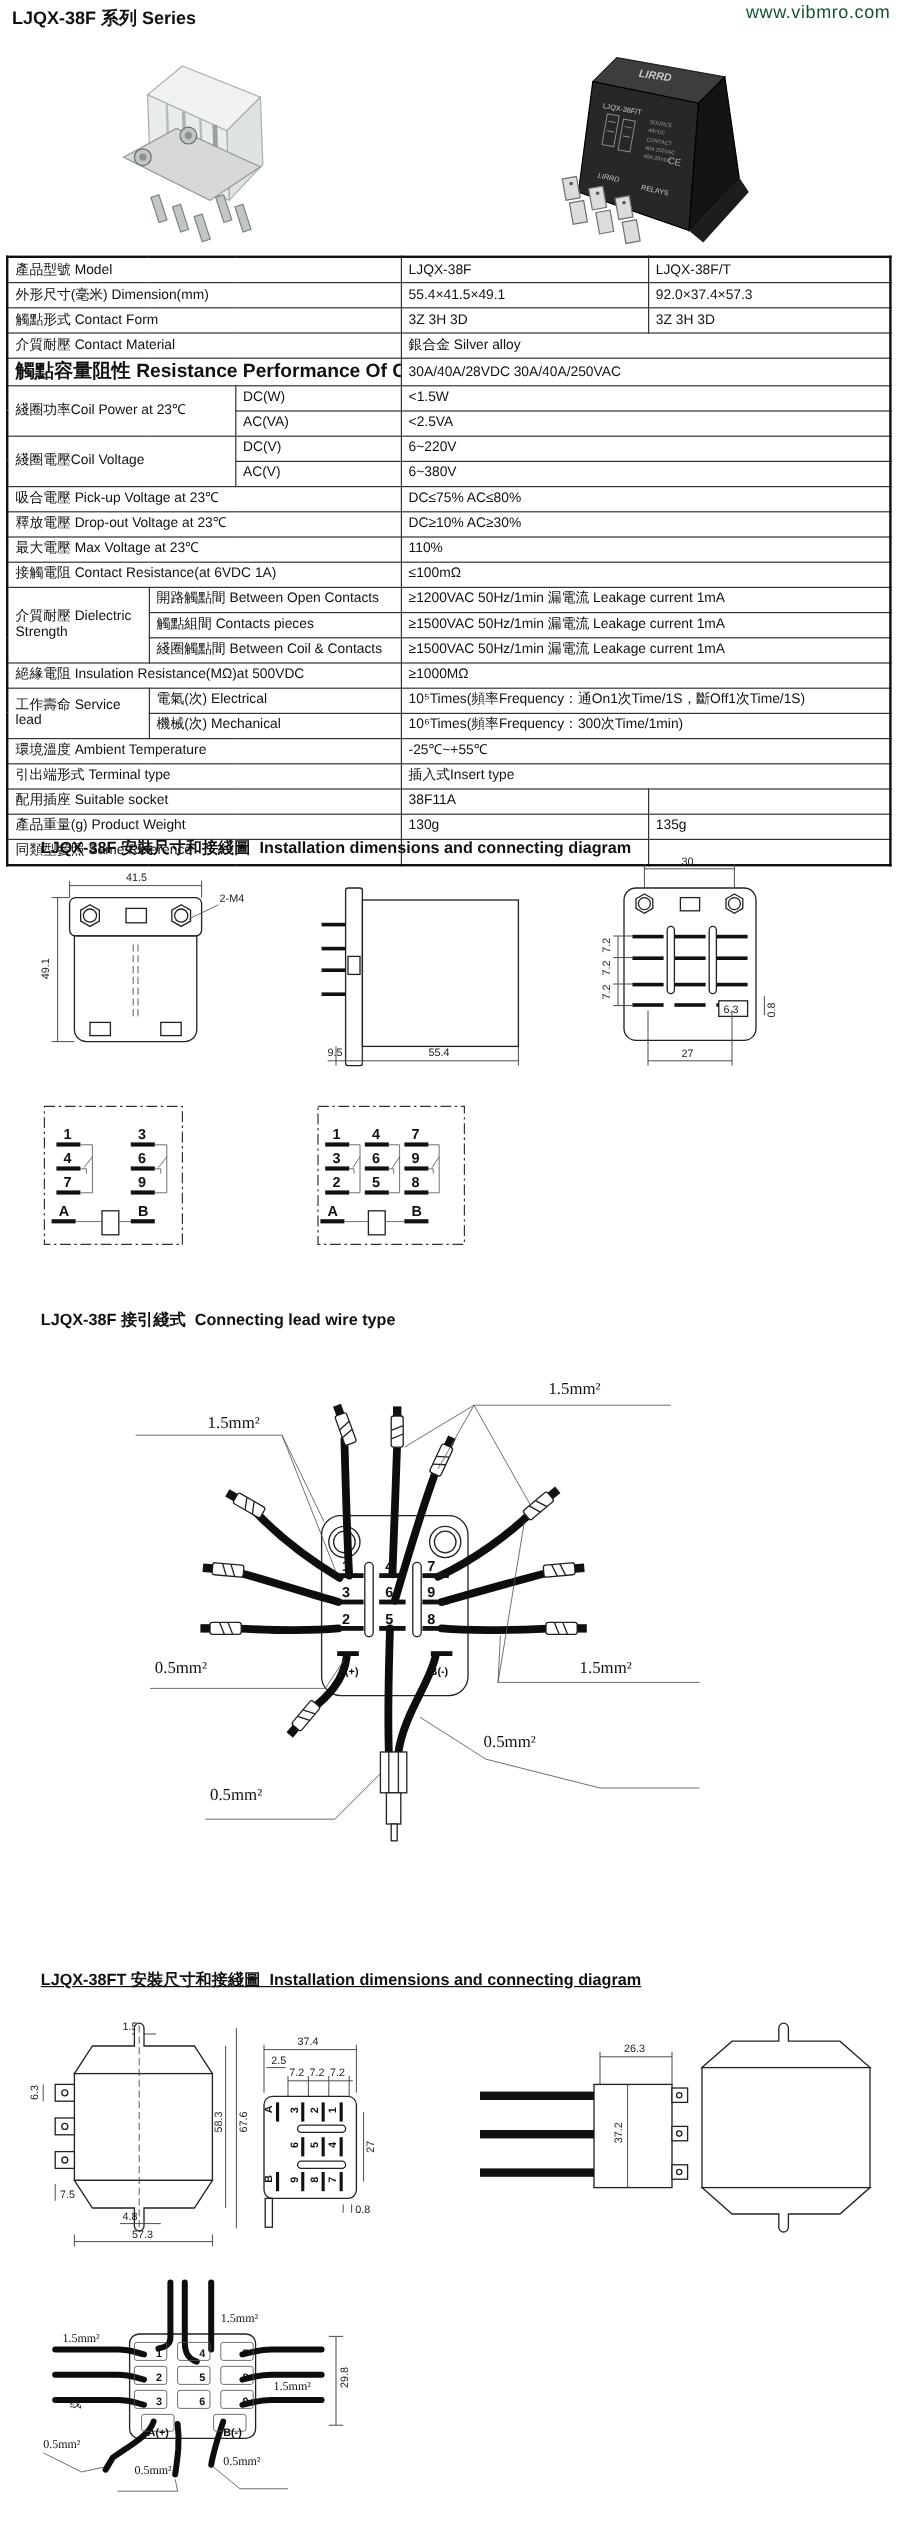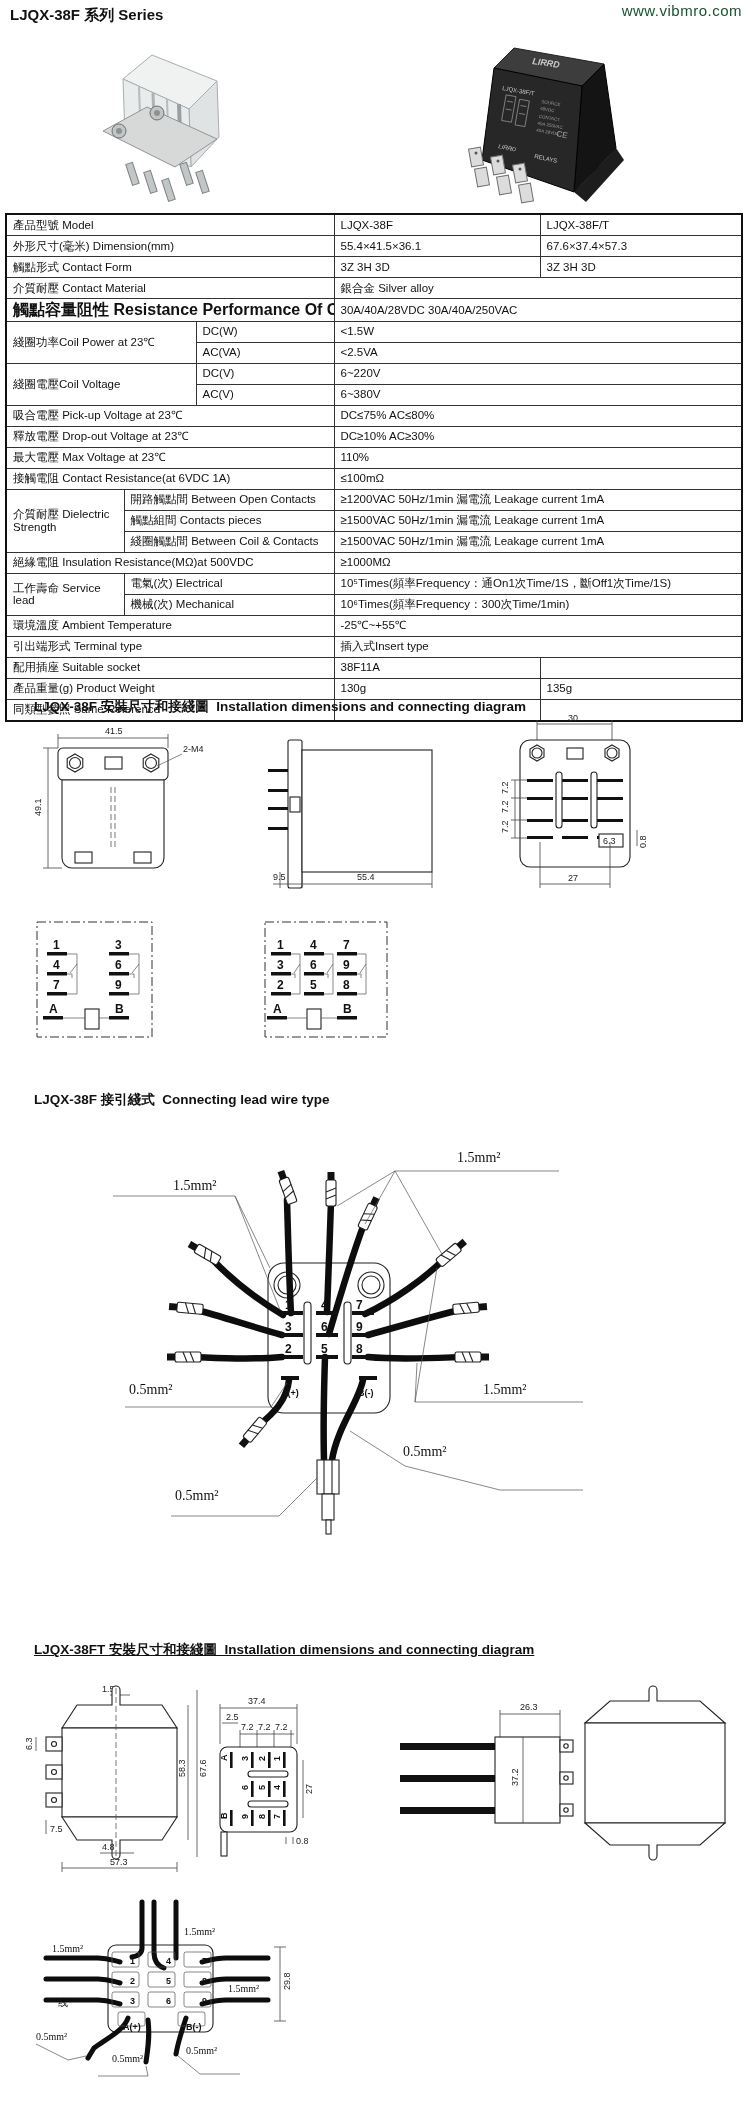--- a/index.html
+++ b/index.html
@@ -111,22 +111,22 @@
         <col>
       </colgroup>
     <tbody>
         <tr>
           <td colspan="3">產品型號  Model</td>
           <td>LJQX-38F</td>
           <td>LJQX-38F/T</td>
         </tr>
     <tr>
           <td colspan="3">外形尺寸(毫米) Dimension(mm)</td>
-          <td>55.4×41.5×36.1</td>
-          <td>67.6×37.4×57.3</td>
+          <td>55.4×41.5×49.1</td>
+          <td>92.0×37.4×57.3</td>
         </tr>
     <tr>
           <td colspan="3">觸點形式 Contact Form</td>
           <td>3Z  3H  3D</td>
           <td>3Z  3H  3D</td>
         </tr>
     <tr>
           <td colspan="3">介質耐壓 Contact Material</td>
           <td colspan="2">銀合金 Silver alloy</td>
         </tr>

